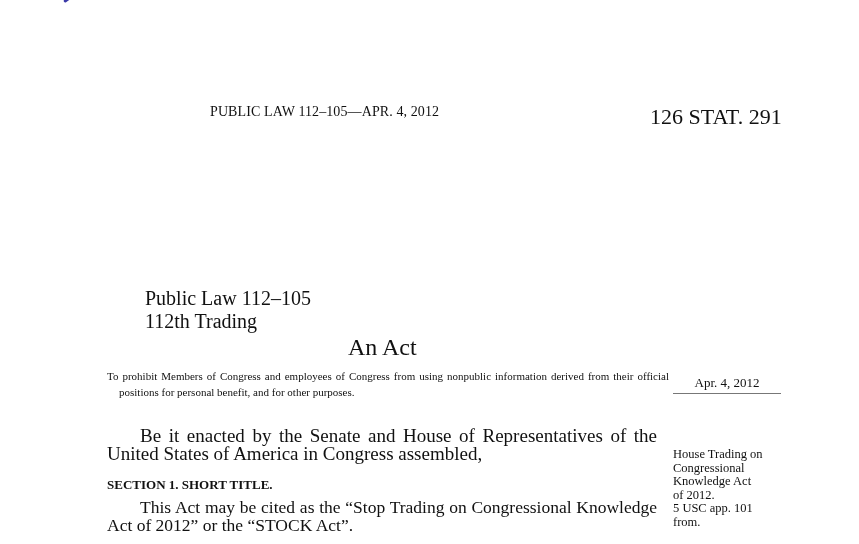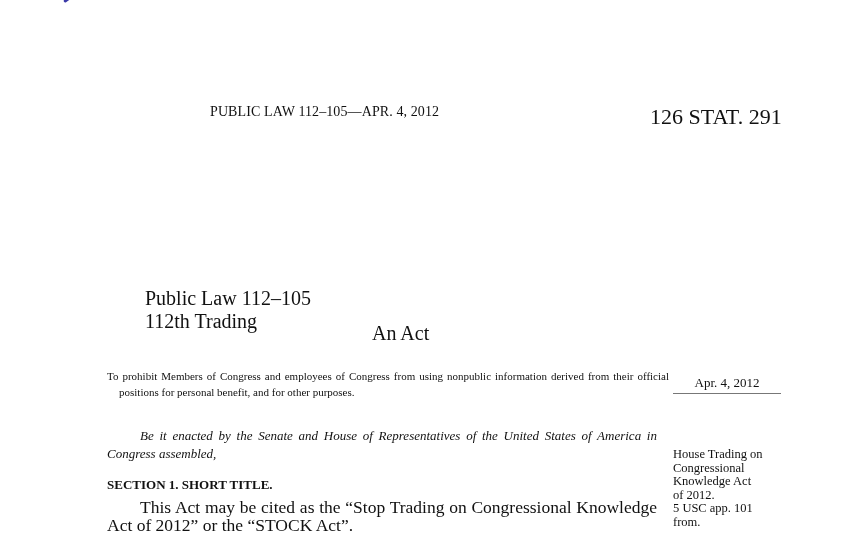--- a/index.html
+++ b/index.html
@@ -6,31 +6,31 @@
   body {
     width: 859px; height: 544px; overflow: hidden; position: relative;
     background: #ffffff; color: #111111;
     font-family: "Liberation Serif", "DejaVu Serif", serif;
   }
   .abs { position: absolute; }
   .pen-mark { left: 62px; top: -6px; width: 22px; height: 3px; background: #3b3aa8; transform: rotate(-35deg); border-radius: 2px; }
   .running-head { top: 104px; left: 210px; font-size: 14px; letter-spacing: 0.1px; }
   .stat-page { top: 104px; left: 650px; font-size: 22px; }
   .law-id { top: 287px; left: 107px; font-size: 20px; line-height: 23px; margin-left: 38px; }
-  .an-act { top: 322px; left: 348px; font-size: 20px; margin-left: 24px; }
+  .an-act { top: 334px; left: 348px; font-size: 24px; }
   .purpose {
     top: 368px; left: 107px; width: 550px; font-size: 11px; line-height: 16px;
     text-align: justify; padding-left: 12px; text-indent: -12px;
   }
   .approval { top: 375px; left: 673px; width: 108px; text-align: center; font-size: 13px; }
   .approval .date { padding-bottom: 2px; border-bottom: 1.5px solid #777; font-family: Liberation Serif, serif; }
   .approval .bill { padding-top: 3px; }
   .enacting {
-    top: 427px; left: 107px; width: 550px; font-size: 13px; line-height: 18px;
-    font-style: italic; text-align: justify; text-indent: 33px;
+    top: 427px; left: 107px; width: 550px; font-size: 19px; line-height: 18px;
+    text-align: justify; text-indent: 33px;
   }
   .section-head { top: 477px; left: 107px; font-size: 13px; font-weight: bold; }
   .section-body {
     top: 498px; left: 107px; width: 550px; font-size: 17.5px; line-height: 18px;
     text-align: justify; text-indent: 33px;
   }
   .margin-note { top: 448px; left: 673px; width: 110px; font-size: 12.5px; line-height: 13.5px; }
 </style>
 </head>
 <body>

